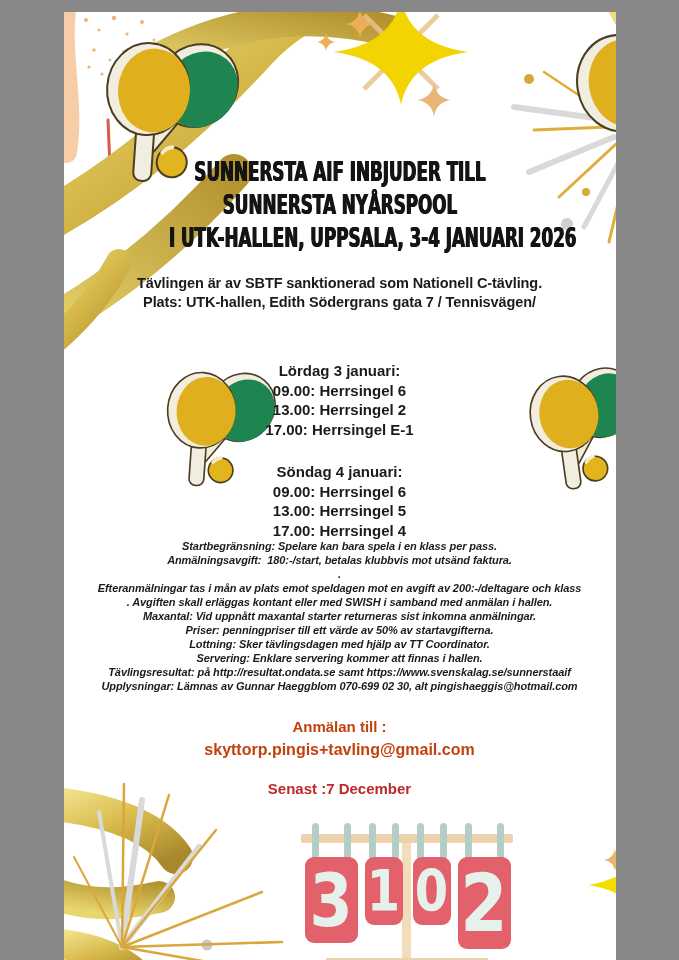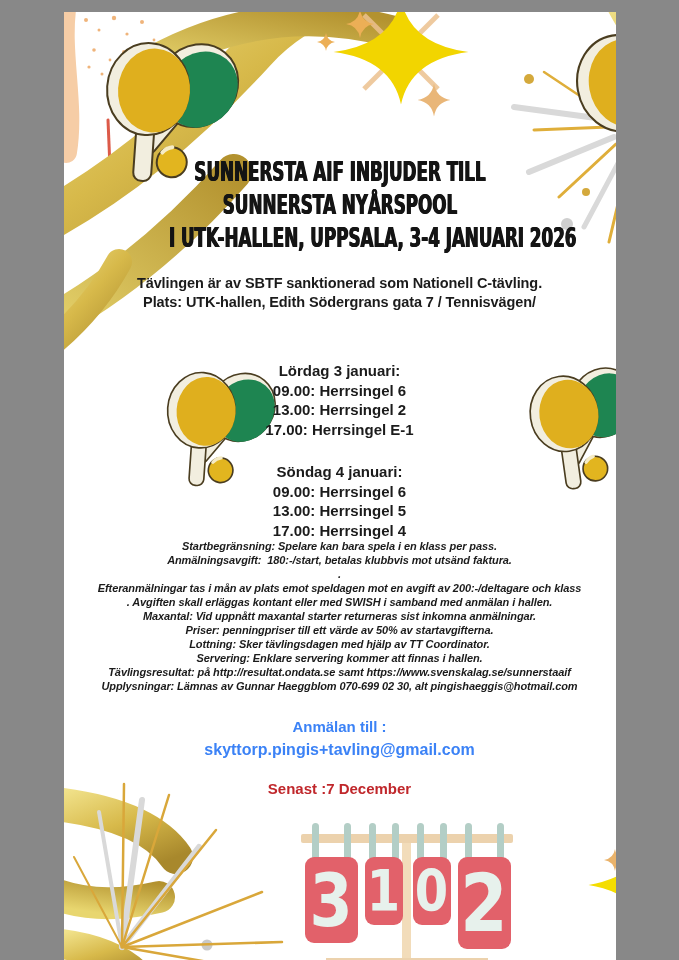--- a/index.html
+++ b/index.html
@@ -19,21 +19,21 @@
     line-height:33px; white-space:nowrap;
     transform:scaleX(0.62); transform-origin:50% 50%;
     text-shadow:0.8px 0 currentColor, -0.8px 0 currentColor;
   }
   .intro { top:262px; font-size:14.5px; line-height:19px; letter-spacing:-0.1px; }
   .sched-sat { top:349px; }
   .sched-sun { top:450px; }
   .sched { font-size:15px; line-height:19.5px; }
   .fineprint { top:527px; font-size:11px; line-height:14px; letter-spacing:-0.1px;font-style:italic; }
   .fineprint div { white-space:pre-wrap; }
-  .reg { top:703px; color:#3b82f6; font-size:15px; line-height:23px; }
+  .reg { top:703px; color:#c2410c; font-size:15px; line-height:23px; }
   .reg .email { font-size:16px; }
   .reg2 { top:767px; color:#c0272b; font-size:15px; line-height:20px; }
 
   
   .sb { position:absolute; left:0; top:0; }
   .sb-bar  { position:absolute; left:237px; top:822px; width:212px; height:9px; background:#ecd2ad; border-radius:2px; }
   .sb-post { position:absolute; left:338px; top:829px; width:9px;  height:119px; background:#f2dcba; }
   .sb-base { position:absolute; left:262px; top:946px; width:162px; height:14px; background:#ecd2ad; }
   .sb-screw{ position:absolute; width:9px; height:9px; border-radius:50%; background:#55555e; top:951px; }
   .sb-hook { position:absolute; top:811px; width:7px; height:38px; background:#b3cec6; border-radius:4px; }

